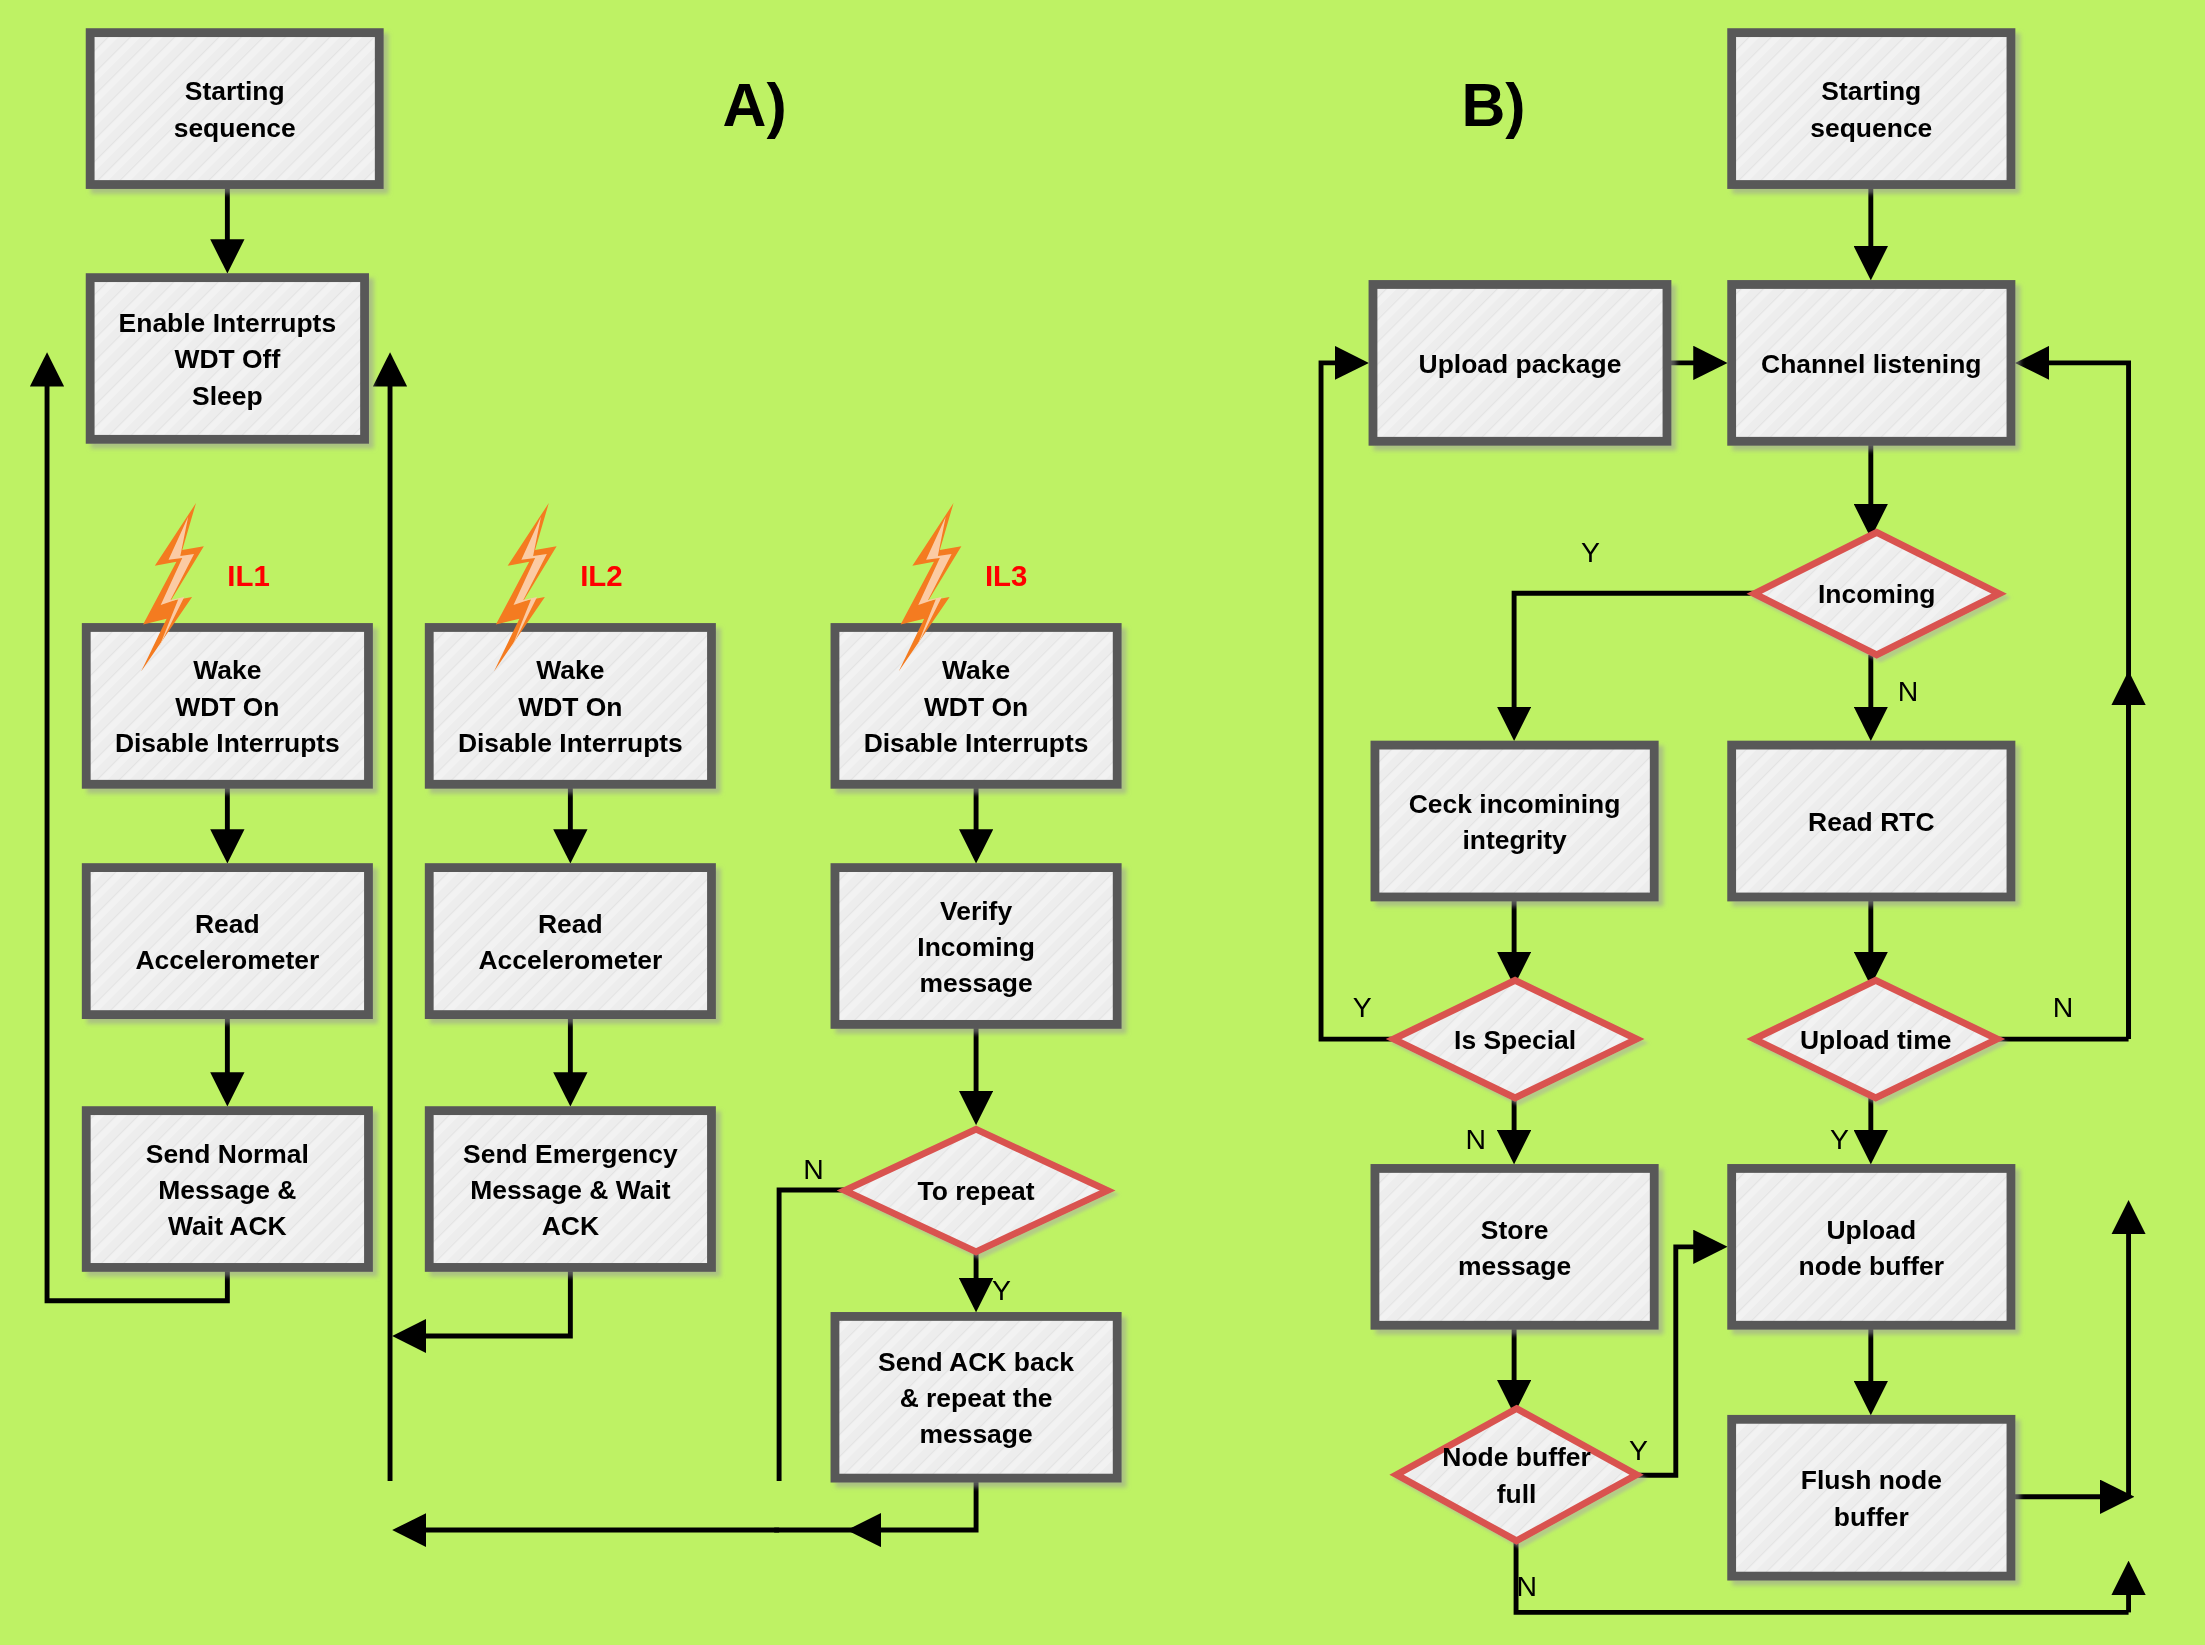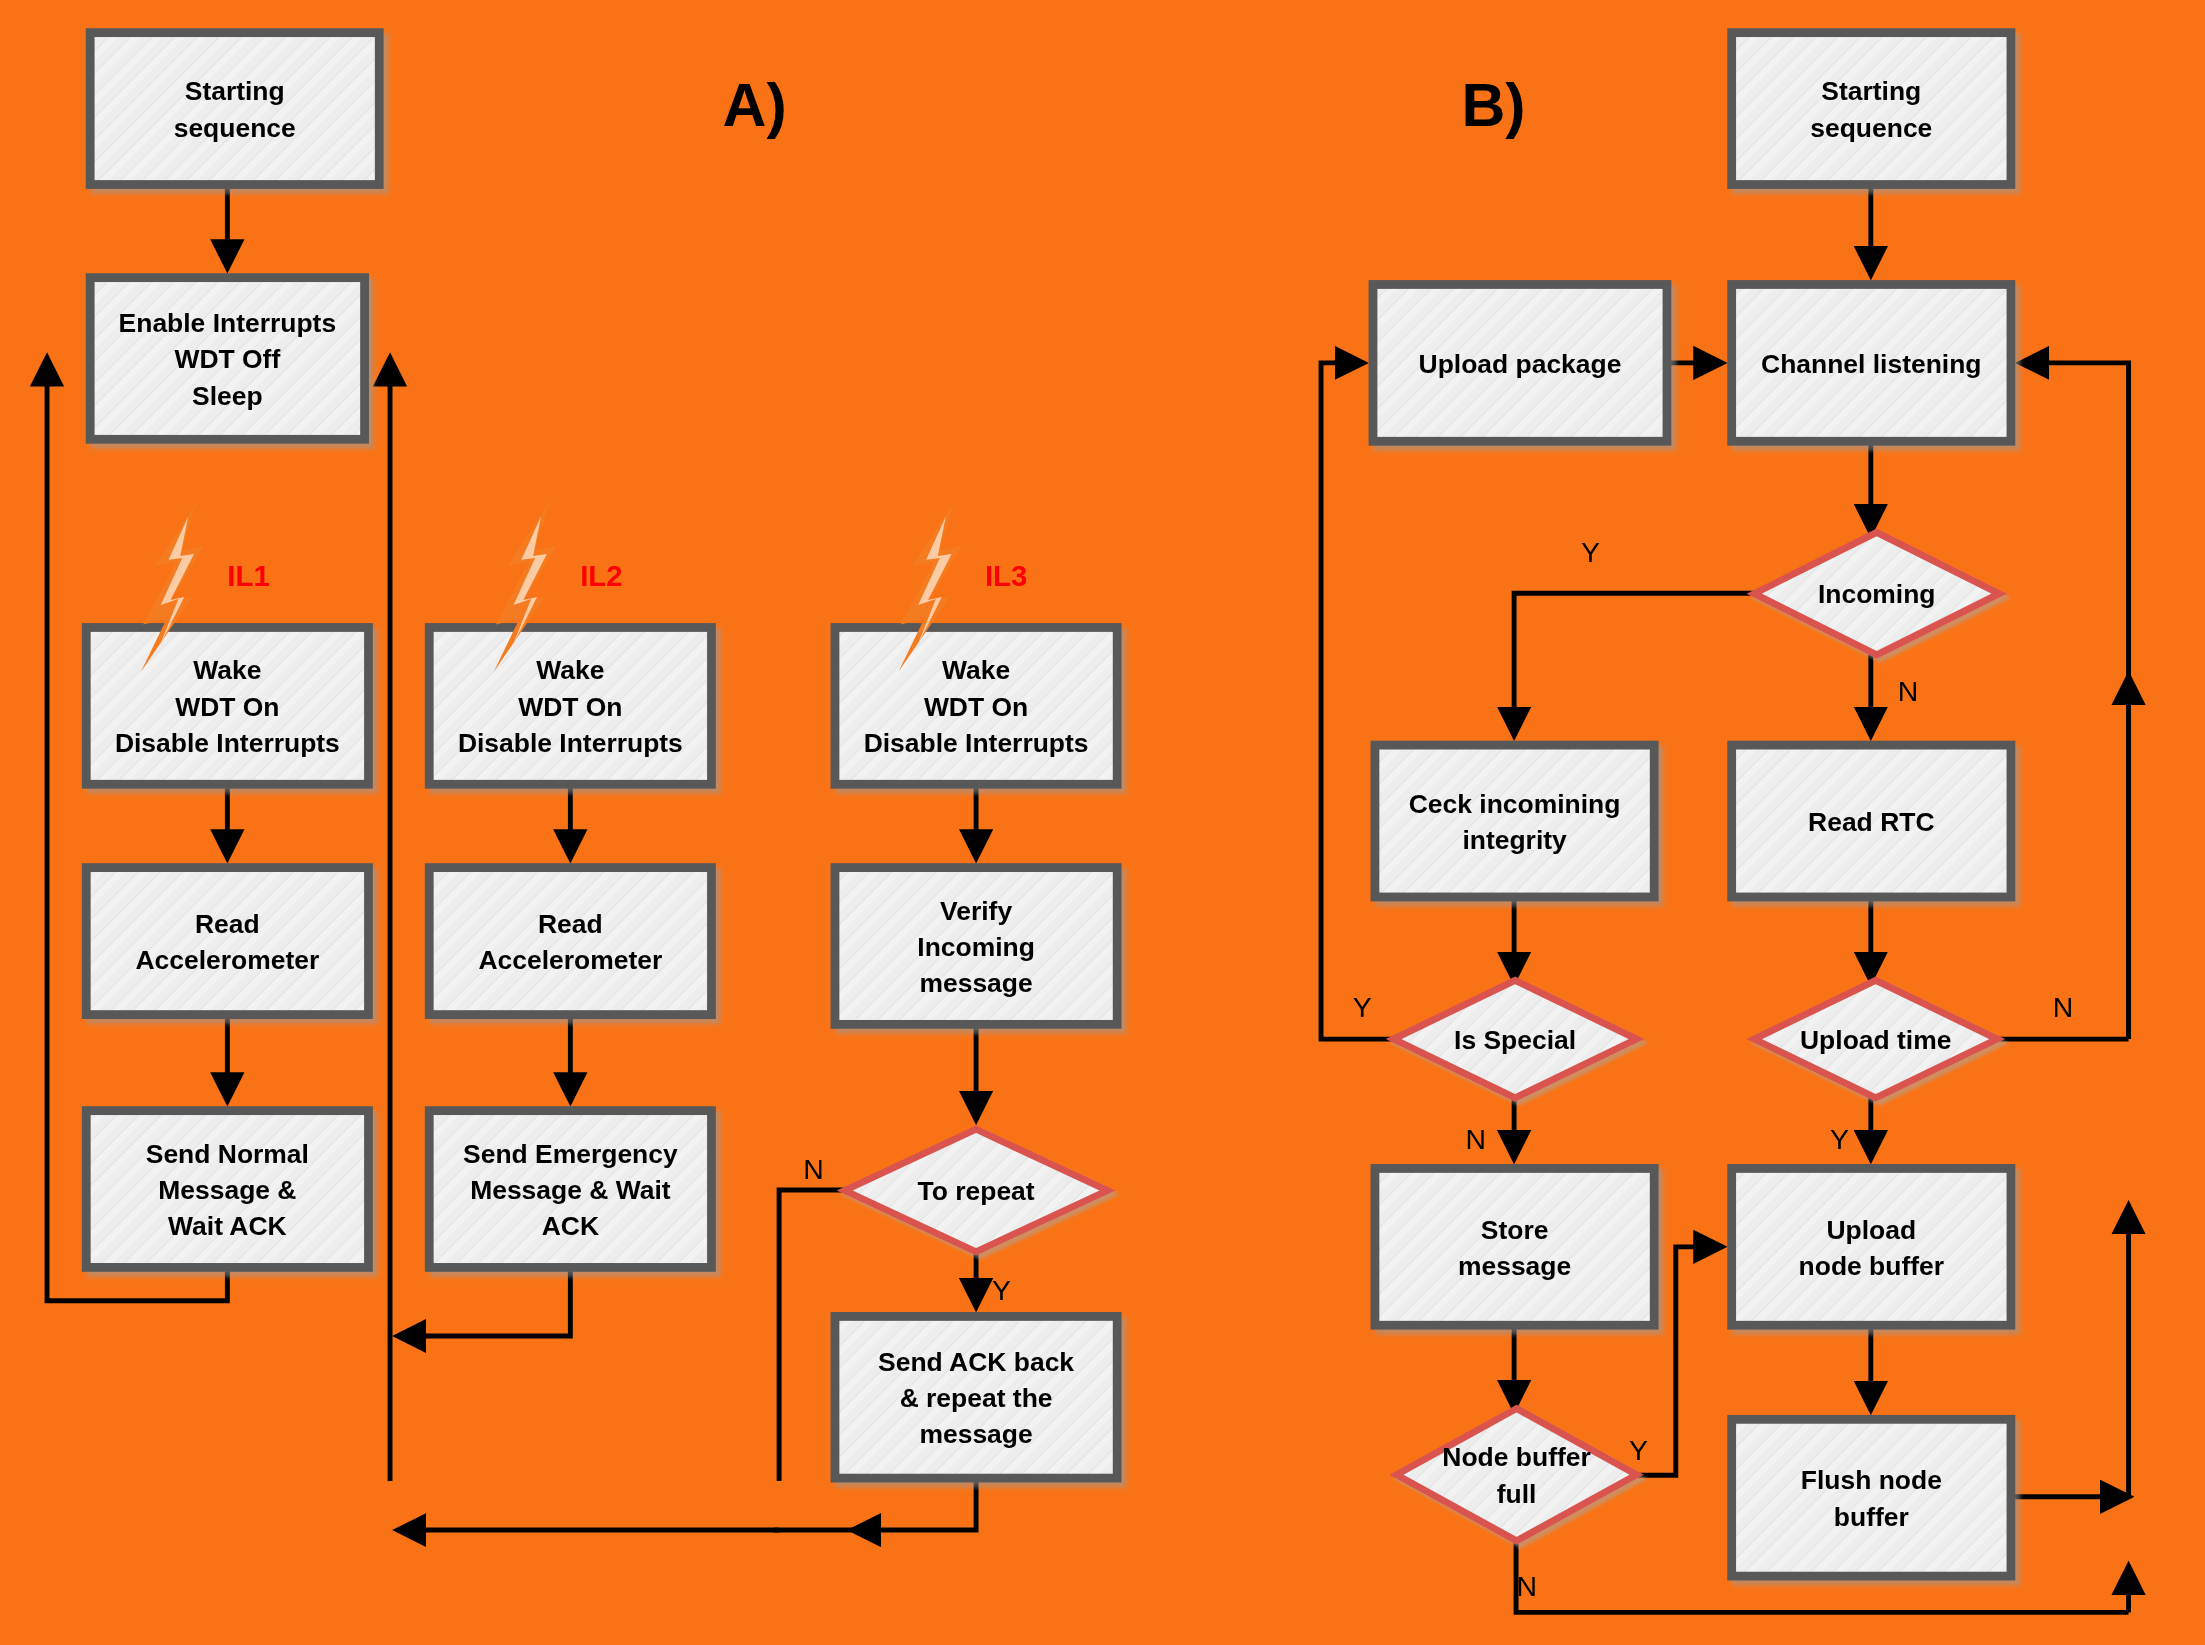--- a/index.html
+++ b/index.html
@@ -1,18 +1,18 @@
 <!DOCTYPE html>
 <html><head>
 <meta charset="utf-8">
 <style>
   html,body{margin:0;padding:0;background:#ffffff;}
   body{width:2205px;height:1646px;overflow:hidden;
        font-family:"Liberation Sans","DejaVu Sans",sans-serif;}
-  #stage{position:relative;width:2205px;height:1646px;background:#f97316;}
+  #stage{position:relative;width:2205px;height:1646px;background:#bef264;}
   svg#canvas{position:absolute;left:0;top:0;width:2205px;height:1646px;}
   .nodeText{font-family:"Liberation Sans","DejaVu Sans",sans-serif;
             font-weight:bold;font-size:27px;fill:#000;text-anchor:middle;}
   .edgeLabel{font-family:"Liberation Sans","DejaVu Sans",sans-serif;
              font-weight:normal;font-size:29px;fill:#000;text-anchor:middle;}
   .panelLabel{font-family:"Liberation Sans","DejaVu Sans",sans-serif;
               font-weight:bold;font-size:62px;fill:#000;text-anchor:middle;}
   .ilLabel{font-family:"Liberation Sans","DejaVu Sans",sans-serif;
            font-weight:bold;font-size:30px;fill:#FF0000;text-anchor:start;}
 </style>

